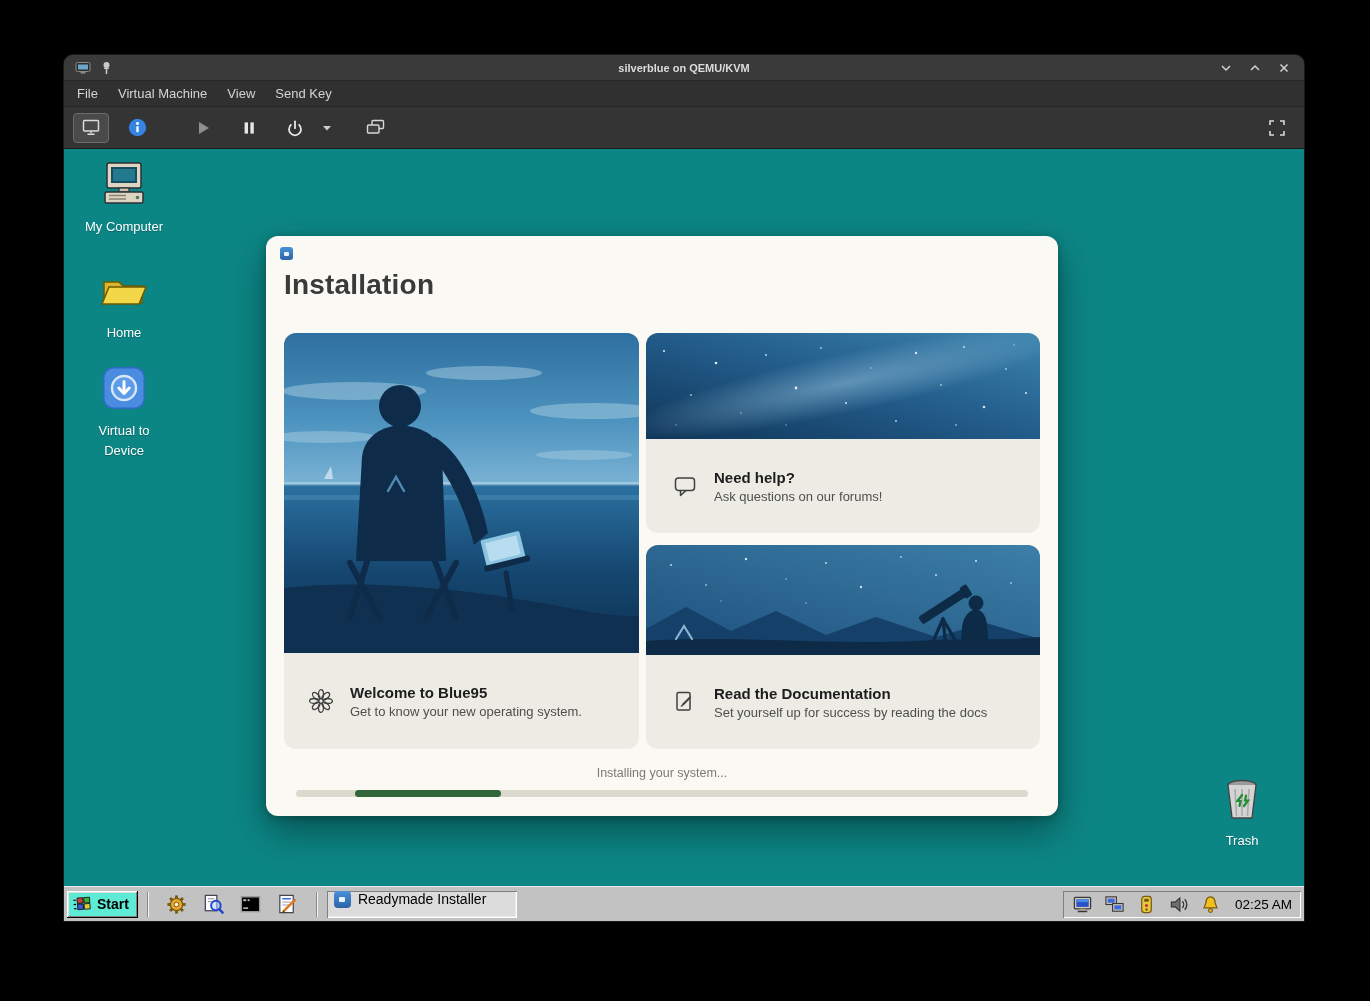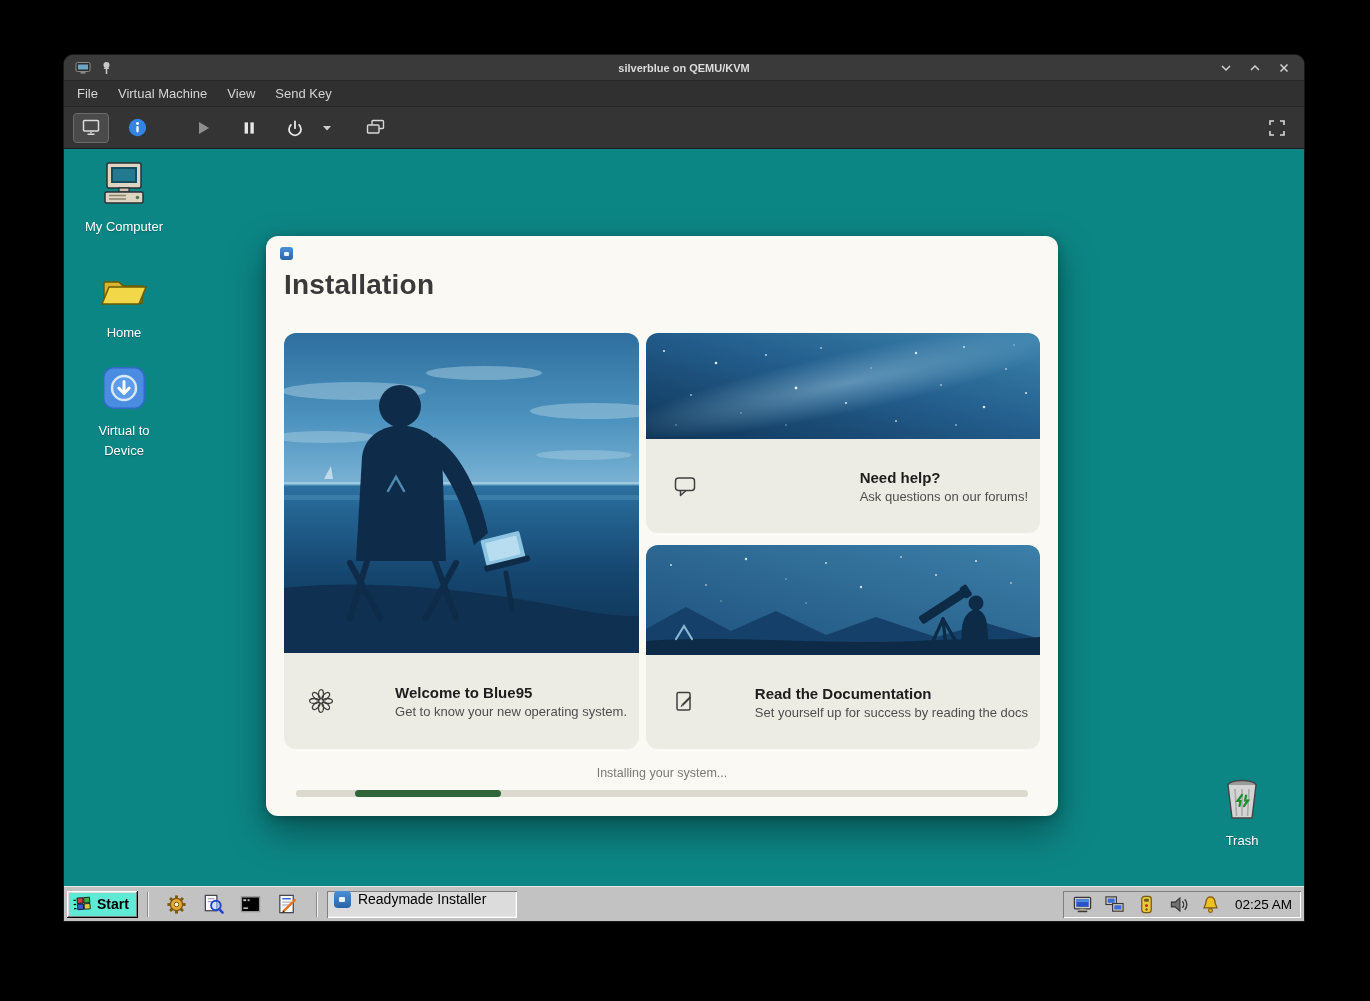--- a/index.html
+++ b/index.html
@@ -49,21 +49,21 @@
   .installer-appicon { position:absolute; left:14px; top:11px; width:13px; height:13px; border-radius:3px;
     background:linear-gradient(180deg,#4a90d9,#2a64a8); display:flex; align-items:center; justify-content:center; }
   .installer-appicon::after { content:""; width:5px; height:4px; background:#e8f2fc; border-radius:1px; display:block; }
   .installer-title { position:absolute; left:18px; top:33px; font-size:28px; font-weight:700; color:#3a3a3a; letter-spacing:.2px; }
 
   .cards { position:absolute; left:18px; top:97px; width:756px; height:416px;
     display:grid; grid-template-columns:355px 394px; grid-template-rows:200px 204px; column-gap:7px; row-gap:12px; }
   .card { border-radius:12px; background:#edece4; overflow:hidden; display:flex; flex-direction:column; }
   .card-welcome { grid-row:1 / 3; }
   .card-image { width:100%; display:block; flex:0 0 auto; }
-  .card-info { flex:1; display:flex; align-items:center; gap:16px; padding-left:24px; padding-right:12px;justify-content:space-between; }
+  .card-info { flex:1; display:flex; align-items:center; gap:16px; padding-left:24px; padding-right:12px; }
   .card-info-r { padding-left:26px; }
   .card-icon { width:26px; height:26px; flex:0 0 auto; }
   .card-title { font-size:15px; font-weight:700; color:#1d1d1d; margin-bottom:3px; }
   .card-sub { font-size:13px; color:#4e4e4e; }
 
   .install-status { position:absolute; left:0; right:0; top:530px; text-align:center; font-size:12.5px; color:#7b7a74; }
   .progress-track { position:absolute; left:30px; top:554px; width:732px; height:7px; border-radius:4px; background:#dcdacf; }
   .progress-fill { position:absolute; top:0; height:7px; border-radius:4px; background:#30663a; }
 
   

